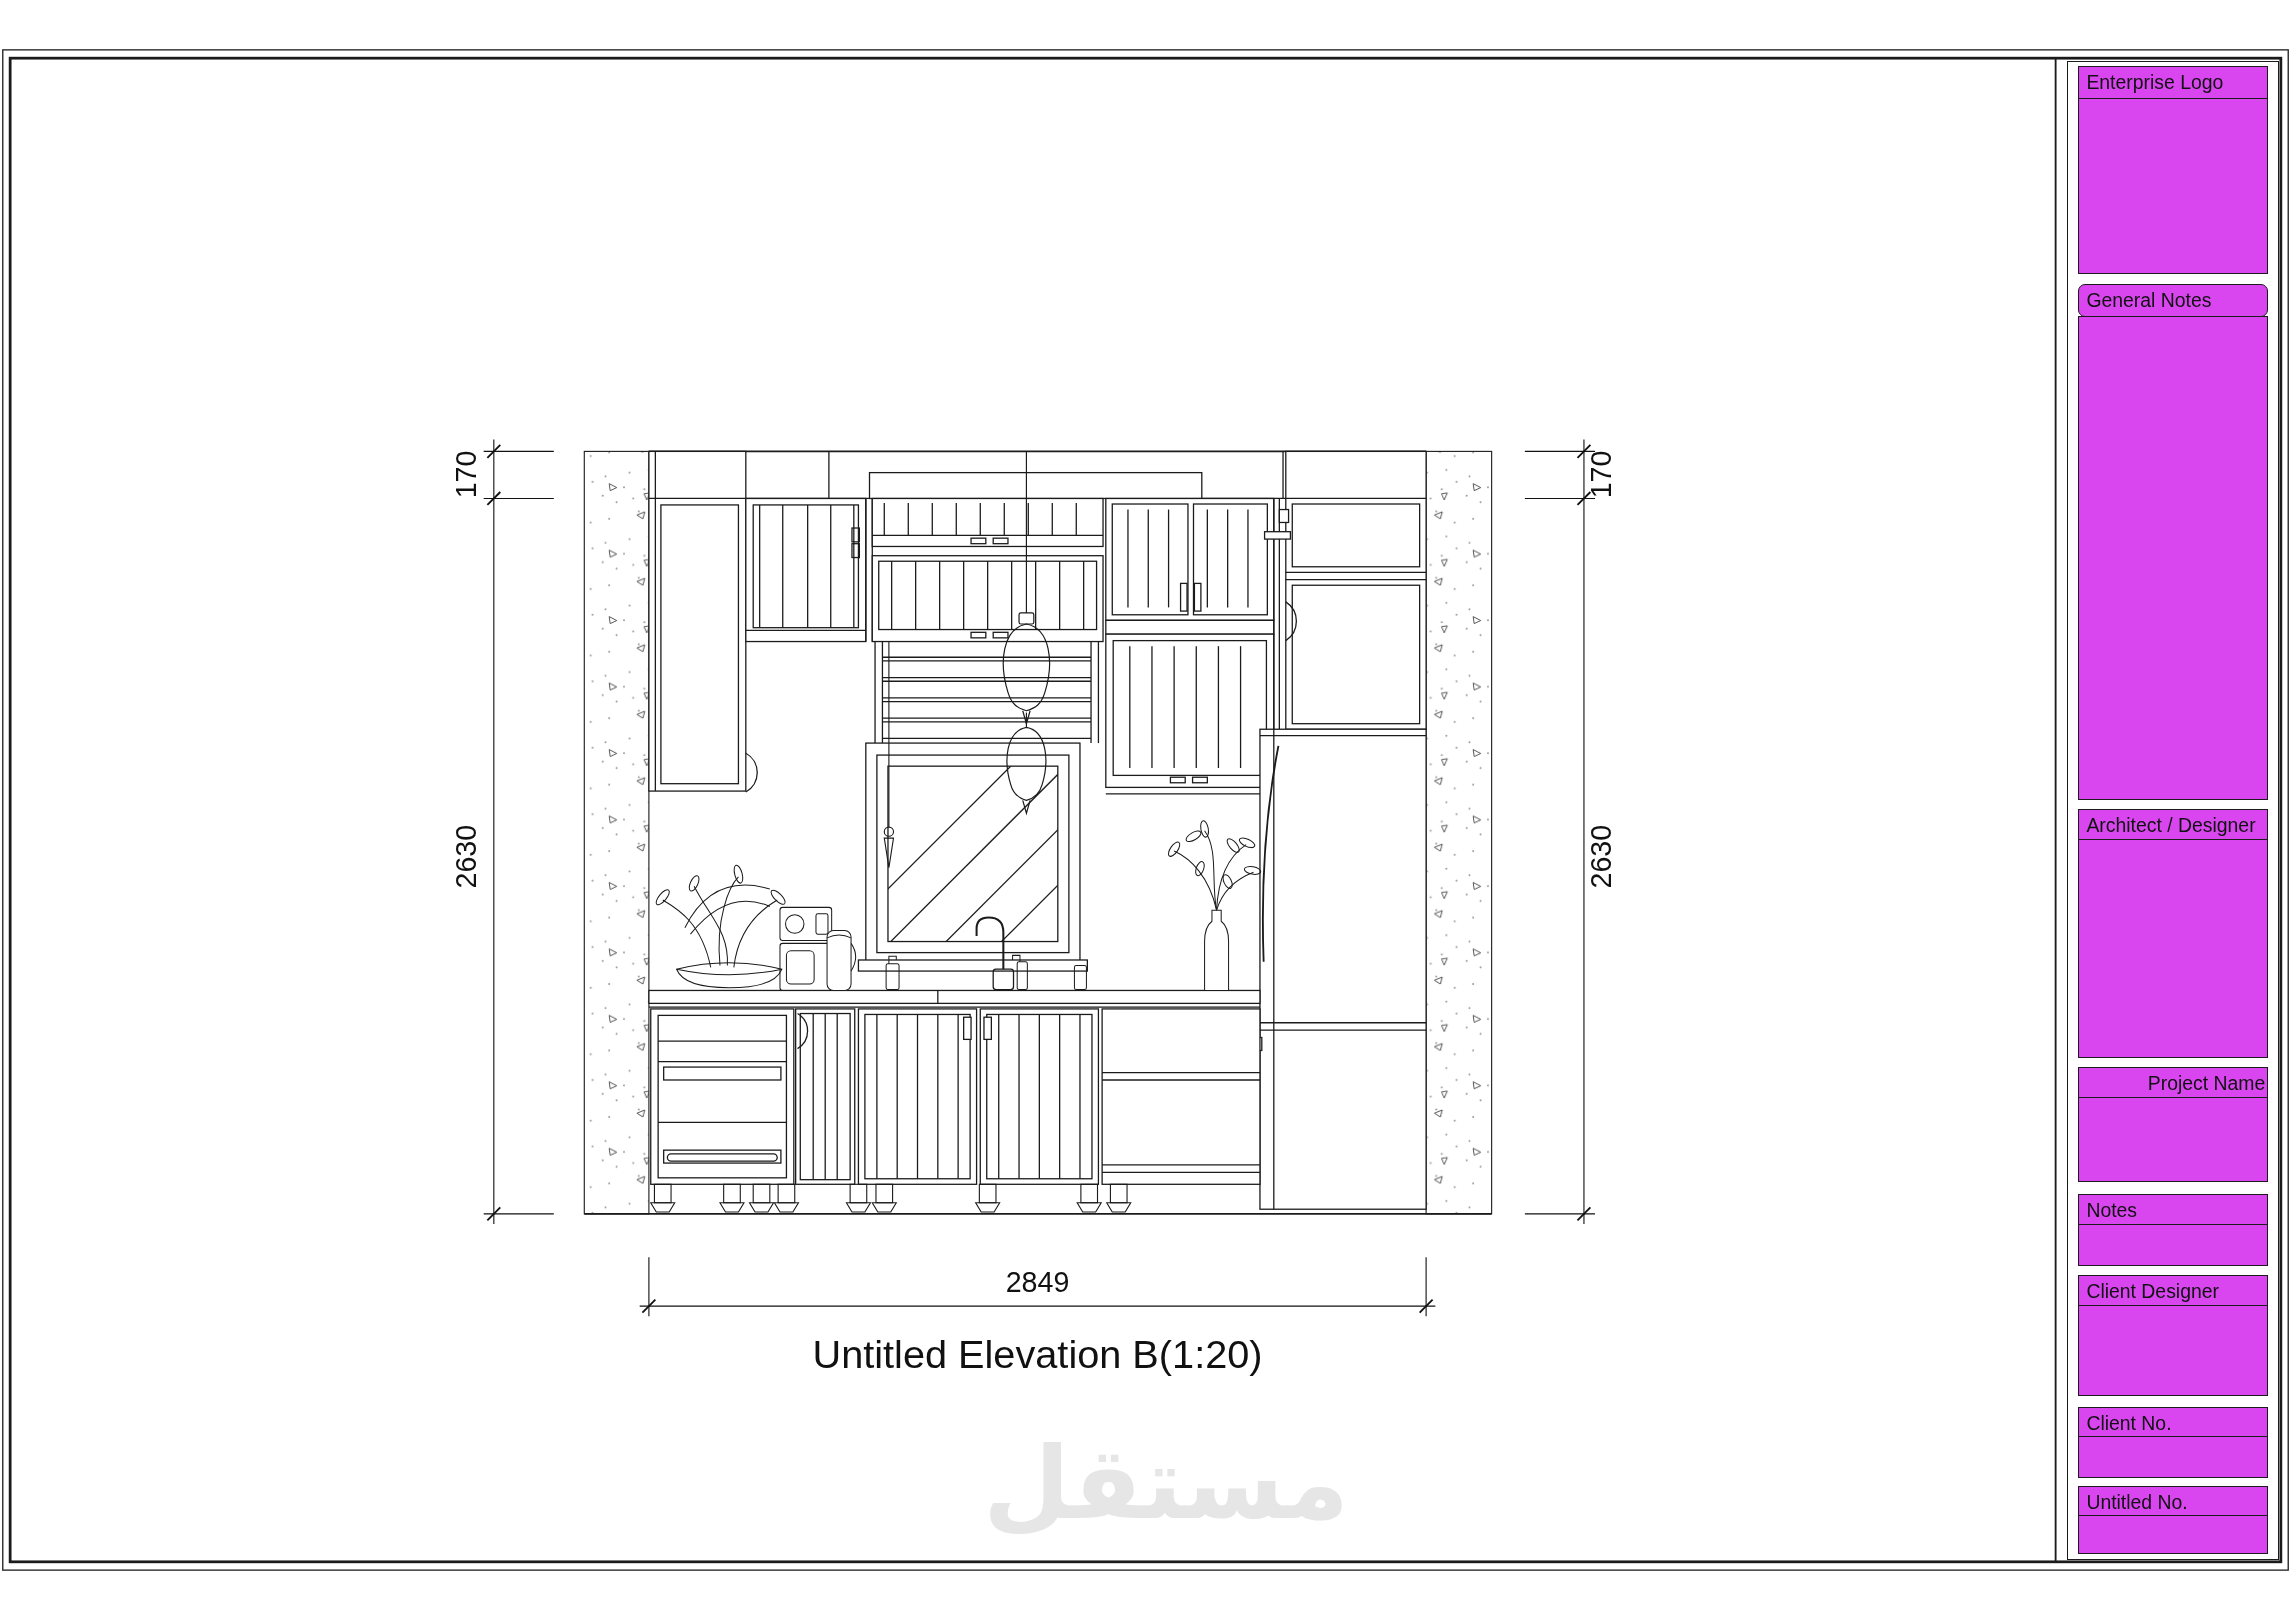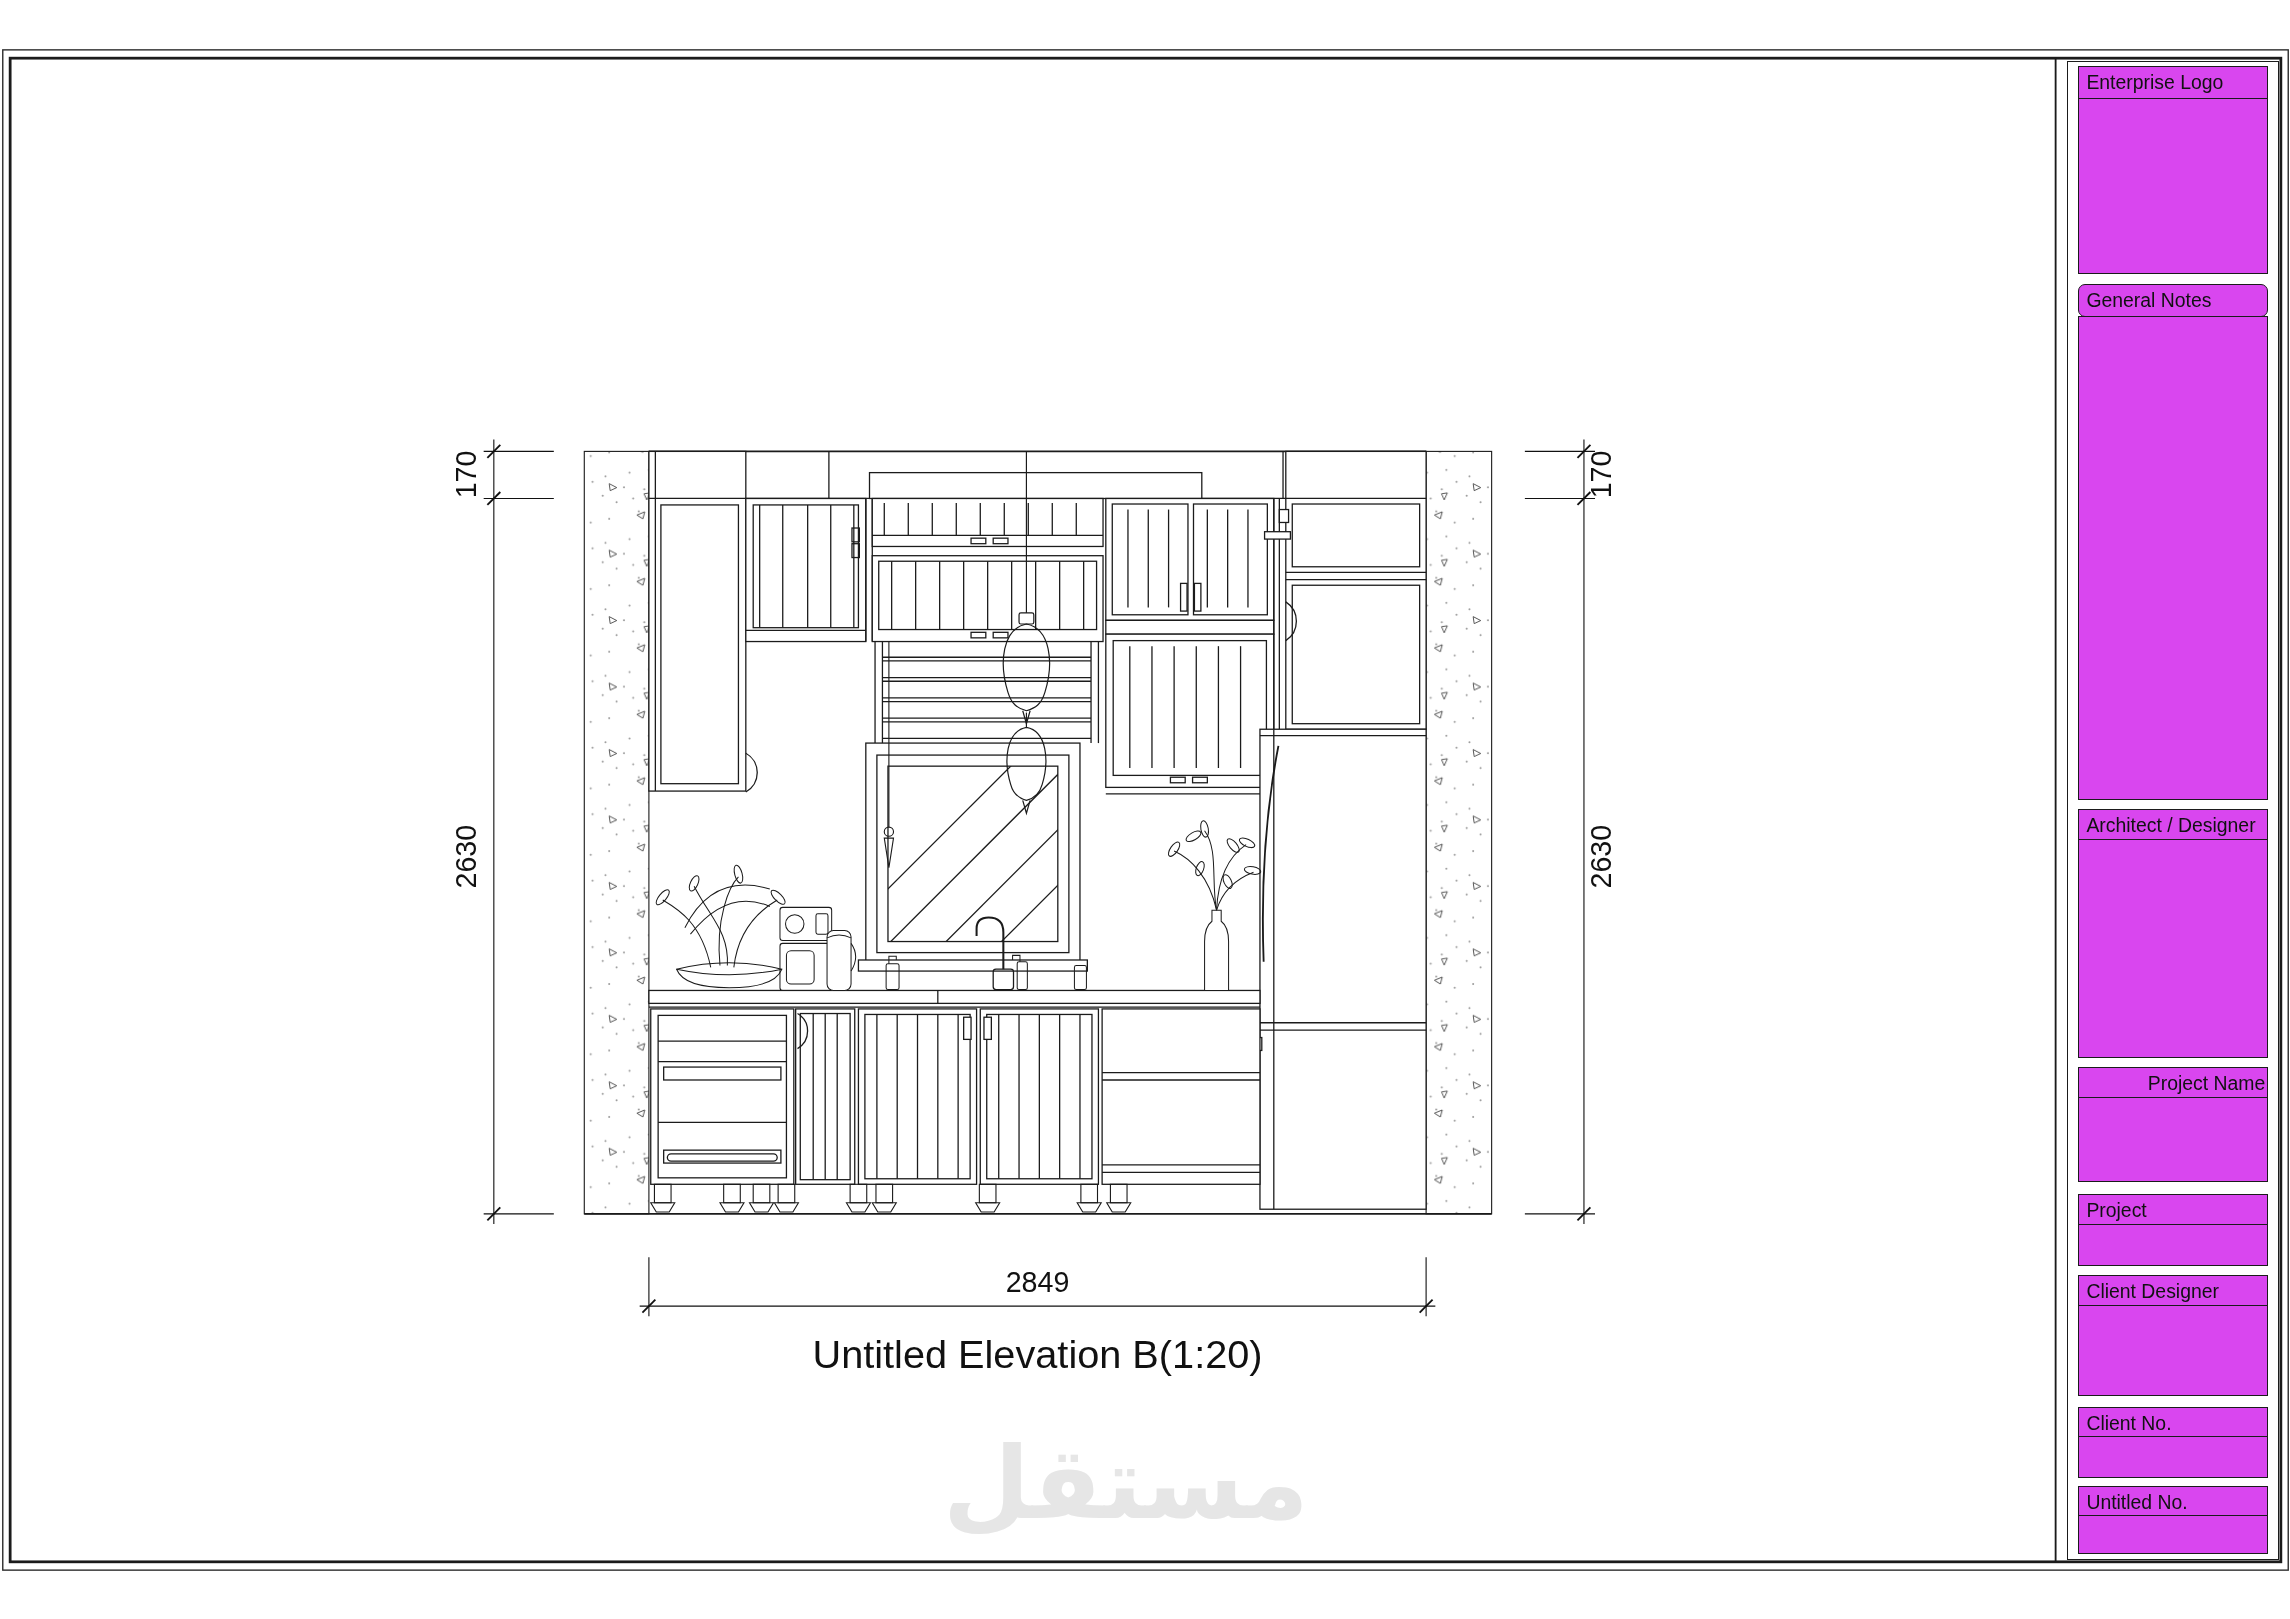--- a/index.html
+++ b/index.html
@@ -2,21 +2,21 @@
 <html style="font-size:14.8px"><head>
 <meta charset="utf-8">
 <style>
   html,body{margin:0;padding:0;}
   body{
     width:2291px;height:1620px;position:relative;background:#ffffff;
     font-family:"Liberation Sans",sans-serif;overflow:hidden;
   }
   #wm{
     position:absolute;left:943px;top:1432px;width:406px;z-index:0;
-    text-align:left;color:#e6e6e6;user-select:none;
+    text-align:right;color:#e6e6e6;user-select:none;
   }
   #wm .ar{font:bold 100px/103px "DejaVu Sans",sans-serif;}
   #wm .la{font:bold 43px/48px "DejaVu Sans",sans-serif;letter-spacing:0.9px;}
   svg.sheet{position:absolute;left:0;top:0;z-index:1;pointer-events:none;}
   .tb-frame{
     position:absolute;left:2067px;top:61px;width:212px;height:1499px;
     border:1.8px solid #1b1b1b;box-sizing:border-box;z-index:2;background:transparent;
   }
   .tb-head,.tb-body{
     position:absolute;left:2078px;width:190px;border:1.8px solid #1b1b1b;
@@ -413,21 +413,21 @@
 
 <div class="tb-head" style="top:284px;height:33px;border-radius:7px;">General Notes</div>
 <div class="tb-body" style="top:316px;height:484px;"></div>
 
 <div class="tb-head" style="top:809px;height:31px;">Architect / Designer</div>
 <div class="tb-body" style="top:839px;height:219px;"></div>
 
 <div class="tb-head" style="top:1067px;height:32px;text-align:right;">Project Name</div>
 <div class="tb-body" style="top:1097px;height:85px;"></div>
 
-<div class="tb-head" style="top:1194px;height:31px;">Project</div>
+<div class="tb-head" style="top:1194px;height:31px;">Notes</div>
 <div class="tb-body" style="top:1224px;height:42px;"></div>
 
 <div class="tb-head" style="top:1275px;height:31px;">Client Designer</div>
 <div class="tb-body" style="top:1305px;height:91px;"></div>
 
 <div class="tb-head" style="top:1407px;height:31px;">Client No.</div>
 <div class="tb-body" style="top:1436px;height:42px;"></div>
 
 <div class="tb-head" style="top:1486px;height:31px;">Untitled No.</div>
 <div class="tb-body" style="top:1515px;height:39px;"></div>

